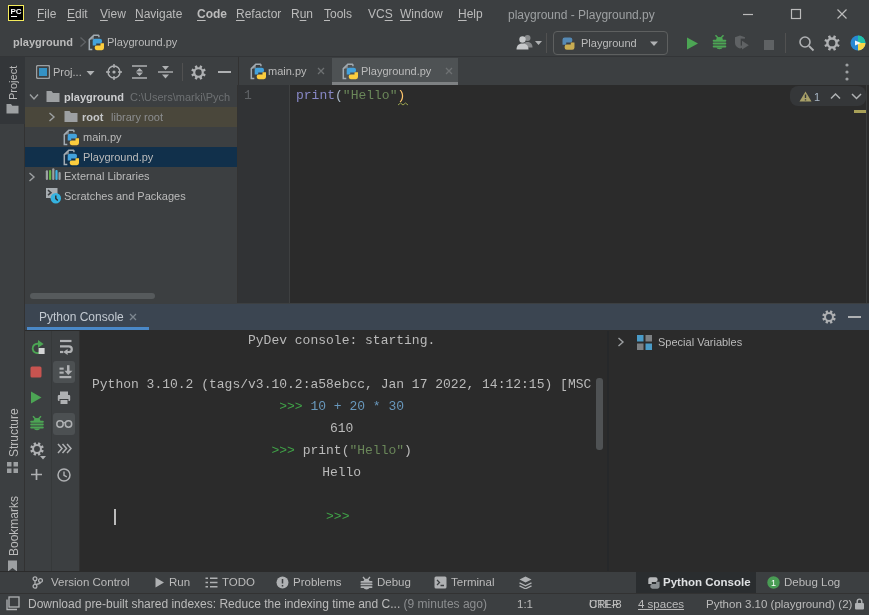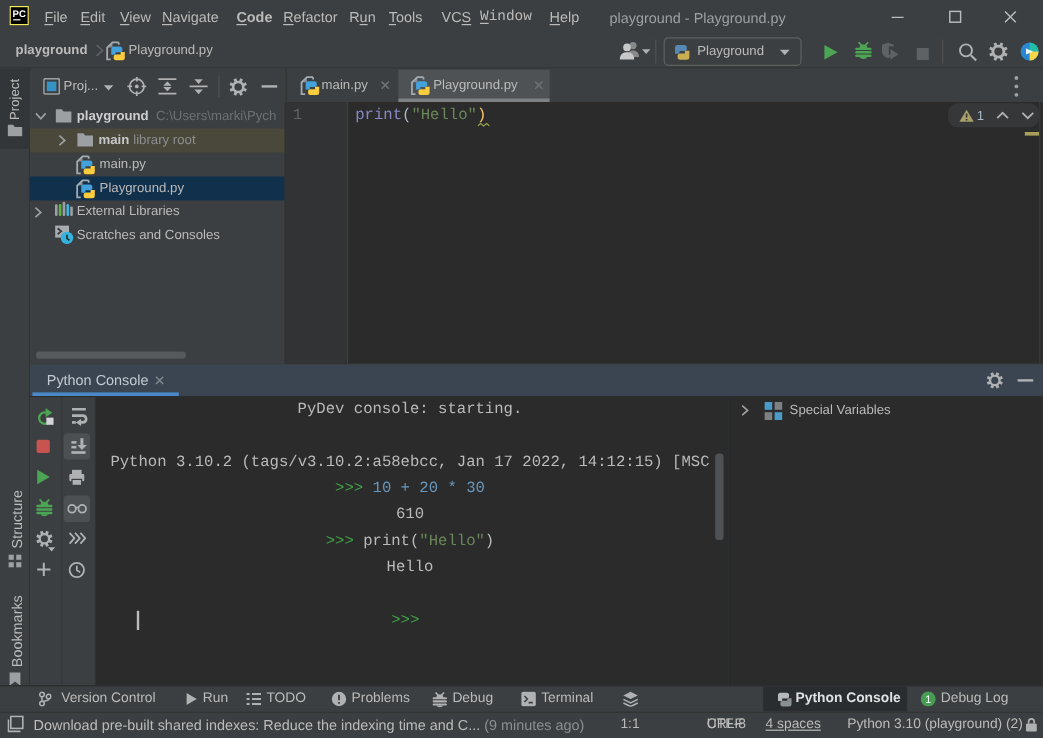--- a/index.html
+++ b/index.html
@@ -23,21 +23,21 @@
 <div id="menus">
     <div class="abs t" style="left:37px;top:7px;font-size:12px;"><u>F</u>ile</div>
     <div class="abs t" style="left:67px;top:7px;font-size:12px;"><u>E</u>dit</div>
     <div class="abs t" style="left:100px;top:7px;font-size:12px;"><u>V</u>iew</div>
     <div class="abs t" style="left:135px;top:7px;font-size:12px;"><u>N</u>avigate</div>
     <div class="abs t" style="left:197px;top:7px;font-size:12px;font-weight:bold;"><u>C</u>ode</div>
     <div class="abs t" style="left:236px;top:7px;font-size:12px;"><u>R</u>efactor</div>
     <div class="abs t" style="left:291px;top:7px;font-size:12px;">R<u>u</u>n</div>
     <div class="abs t" style="left:324px;top:7px;font-size:12px;"><u>T</u>ools</div>
     <div class="abs t" style="left:368px;top:7px;font-size:12px;">VC<u>S</u></div>
-    <div class="abs t" style="left:400px;top:7px;font-size:12px;font-family:Liberation Mono, monospace;"><u>W</u>indow</div>
+    <div class="abs t" style="left:400px;top:7px;font-size:12px;"><u>W</u>indow</div>
     <div class="abs t" style="left:458px;top:7px;font-size:12px;"><u>H</u>elp</div>
   </div>
 <div class="abs t" style="left:508px;top:8px;font-size:12px;color:#9da0a2;">playground - Playground.py</div>
 
 <svg class="abs" style="left:742px;top:8px;" width="12" height="12">
     <path d="M1 6.5 H11" stroke="#bbbbbb" stroke-width="1.2" fill="none"></path>
   </svg>
 <svg class="abs" style="left:790px;top:8px;" width="12" height="12">
     <rect x="1.5" y="1.5" width="9" height="9" stroke="#bbbbbb" stroke-width="1.2" fill="none"></rect>
   </svg>
@@ -244,21 +244,21 @@
 <div class="abs t" style="left:64px;top:91px;font-weight:bold;color:#cdced0;">playground</div>
 <div class="abs t" style="left:130px;top:91px;color:#6e7173;width:107px;overflow:hidden;">C:\Users\marki\Pych</div>
 
 <div class="abs" style="left:25px;top:107px;width:212px;height:20px;background:#4a473b;"></div>
 <svg class="abs" style="left:48px;top:112px;" width="8" height="10">
     <path d="M1.5 1 L6 5 L1.5 9" stroke="#9da0a2" stroke-width="1.4" fill="none"></path>
   </svg>
 <svg class="abs" style="left:64px;top:110px;" width="14" height="13">
     <path d="M0.5 1 H5.5 L7 3 H13.5 V12 H0.5 Z" fill="#9da0a2"></path>
   </svg>
-<div class="abs t" style="left:82px;top:111px;font-weight:bold;color:#c5c7c9;">main</div>
+<div class="abs t" style="left:82px;top:111px;font-weight:bold;color:#c5c7c9;">root</div>
 <div class="abs t" style="left:111px;top:111px;color:#8c8e90;">library root</div>
 
 <div class="abs" id="tree-py1" style="left:63px;top:129px;">
     <svg width="17" height="17" viewBox="0 0 17 17">
   <path d="M5.8 1.3 L5.8 5.6 L1.3 5.6 Z" fill="#848b91"></path>
   <path d="M10.9 1.3 L5.8 1.3 L1.3 5.6 L1.3 15.4 L4.3 15.4 M10.9 1.3 L10.9 3.2" fill="none" stroke="#a2abb2" stroke-width="1.5"></path>
   <g transform="translate(4.6,4.7)">
         <path d="M2.2 0 H7.3 Q9.4 0 9.4 2.1 V2.7 Q9.4 4.8 7.3 4.8 H3.6 V6.9 H0.1 V2.1 Q0.1 0 2.2 0 Z" fill="#43a2dc"></path>
   <path d="M9.3 11.5 H4.2 Q2.1 11.5 2.1 9.4 V8.8 Q2.1 6.7 4.2 6.7 H7.9 V4.6 H11.4 V9.4 Q11.4 11.5 9.3 11.5 Z" fill="#fbcd3e"></path>
       </g>
@@ -290,21 +290,21 @@
  <rect x="13.5" y="5" width="2.2" height="8" rx="1" fill="#9da0a2"></rect>
 </svg>
 <div class="abs t" style="left:64px;top:170px;">External Libraries</div>
 
 <svg class="abs" style="left:45px;top:187px;" width="17" height="17">
  <rect x="1" y="1" width="11.5" height="10" fill="#a7adb1"></rect>
  <path d="M3 3.2 L6 5.7 L3 8.2" stroke="#3c3f41" stroke-width="1.5" fill="none"></path>
  <circle cx="10.8" cy="11.3" r="5.2" fill="#35b3e0"></circle>
  <path d="M10.8 8.6 V11.6 L12.8 13.4" stroke="#2b2b2b" stroke-width="1.4" fill="none"></path>
 </svg>
-<div class="abs t" style="left:64px;top:190px;">Scratches and Consoles</div>
+<div class="abs t" style="left:64px;top:190px;">Scratches and Packages</div>
 
 <div class="abs" style="left:30px;top:293px;width:125px;height:6px;background:#565a5c;border-radius:3px;"></div>
 
 <div class="abs" style="left:238px;top:85px;width:631px;height:218px;background:#2b2b2b;"></div>
 <div class="abs" style="left:238px;top:85px;width:51px;height:218px;background:#313335;"></div>
 <div class="abs mono" style="left:244px;top:88px;color:#606366;">1</div>
 <div class="abs" style="left:289px;top:85px;width:1px;height:218px;background:#3e4041;"></div>
 <div class="abs mono" style="left:296px;top:88px;"><span style="color:#8888c6;">print</span><span style="color:#a9b7c6;">(</span><span style="color:#6a8759;">"Hello"</span><span style="color:#ffc66d;">)</span></div>
 <svg class="abs" style="left:398px;top:102px;" width="10" height="4">
     <path d="M0 3 L2.5 1 L5 3 L7.5 1 L10 3" stroke="#9aa34f" stroke-width="1" fill="none"></path>

